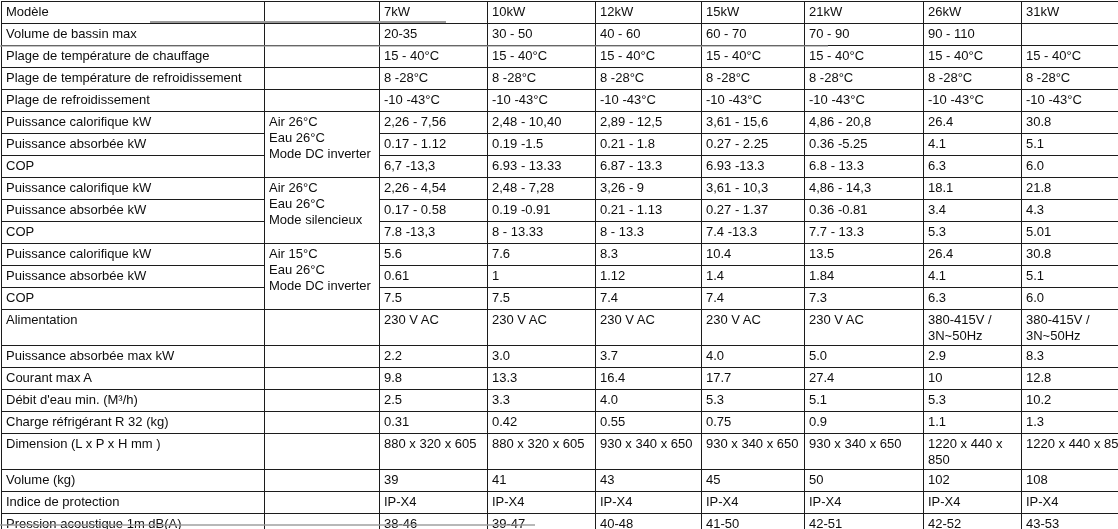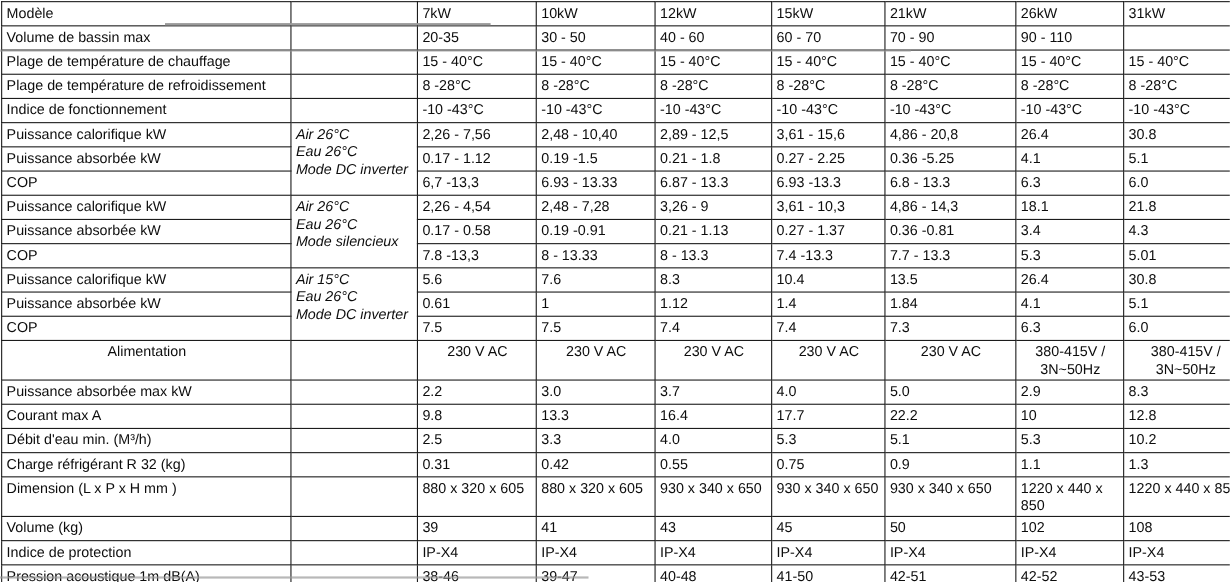--- a/index.html
+++ b/index.html
@@ -32,22 +32,22 @@
     font-size: 13px;
     font-weight: normal;
     text-align: left;
     vertical-align: top;
     padding: 2px 3px 1px 4px;
     height: 18px;
     white-space: pre-line;
     overflow: hidden;
     line-height: 16px;
   }
-  tr.tall th, tr.tall td { height: 29px; text-align: center; }
-  td.cond { line-height: 20px; padding-top: 1px; font-style: italic; }
+  tr.tall th, tr.tall td { height: 29px; }
+  td.cond { line-height: 20px; padding-top: 1px; }
   
   .artifact {
     position: absolute;
     background: #9a9a9a;
     height: 2px;
     pointer-events: none;
   }
 </style>
 </head>
 <body>
@@ -104,21 +104,21 @@
           <td></td>
           <td>8 -28°C</td>
           <td>8 -28°C</td>
           <td>8 -28°C</td>
           <td>8 -28°C</td>
           <td>8 -28°C</td>
           <td>8 -28°C</td>
           <td>8 -28°C</td>
         </tr>
         <tr>
-          <td>Indice de fonctionnement</td>
+          <td>Plage de refroidissement</td>
           <td></td>
           <td>-10 -43°C</td>
           <td>-10 -43°C</td>
           <td>-10 -43°C</td>
           <td>-10 -43°C</td>
           <td>-10 -43°C</td>
           <td>-10 -43°C</td>
           <td>-10 -43°C</td>
         </tr>
         <tr>
@@ -244,21 +244,21 @@
           <td>2.9</td>
           <td>8.3</td>
         </tr>
         <tr>
           <td>Courant max A</td>
           <td></td>
           <td>9.8</td>
           <td>13.3</td>
           <td>16.4</td>
           <td>17.7</td>
-          <td>22.2</td>
+          <td>27.4</td>
           <td>10</td>
           <td>12.8</td>
         </tr>
         <tr>
           <td>Débit d'eau min. (M³/h)</td>
           <td></td>
           <td>2.5</td>
           <td>3.3</td>
           <td>4.0</td>
           <td>5.3</td>

